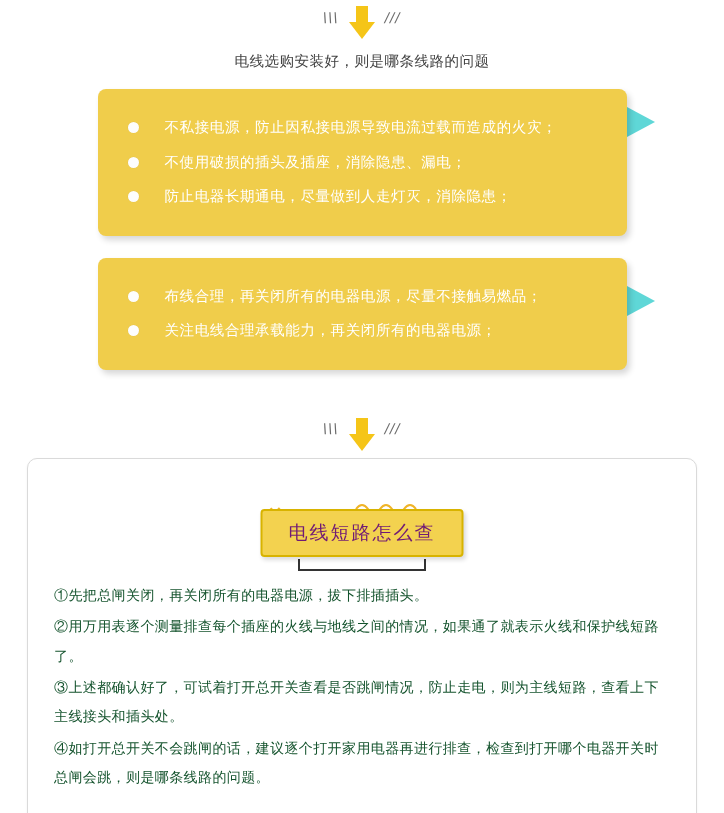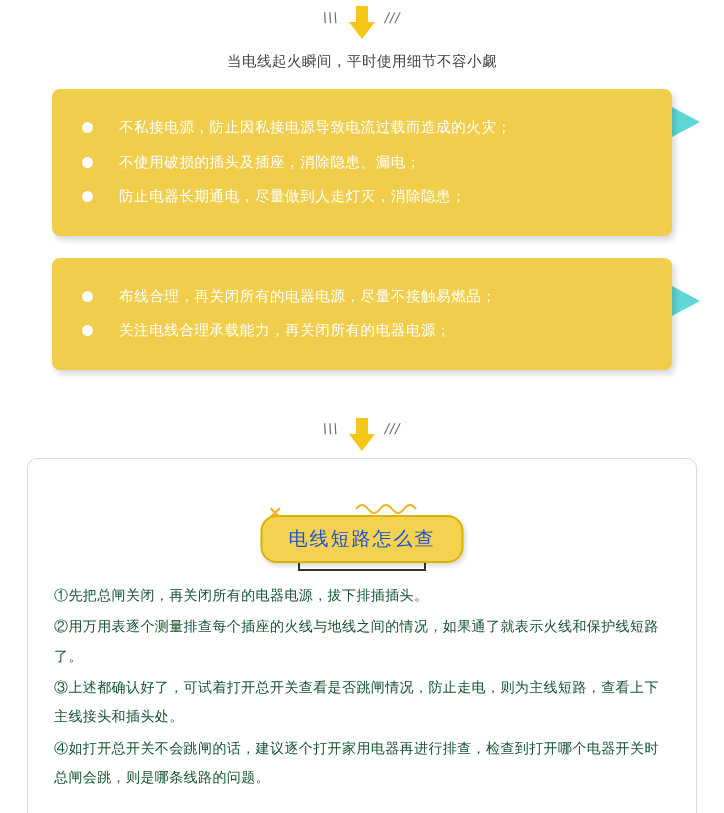--- a/index.html
+++ b/index.html
@@ -66,21 +66,21 @@
     font-size: 14.5px;
     color: #3f3f3f;
     margin: 6px 0 18px 0;
     letter-spacing: 0.5px;
   }
 
   
   .panel-wrap {
     position: relative;
     margin: 0 auto 22px auto;
-    width: 620px;
+    width: 529px;
   }
   .panel {
     background: #f0cd4b;
     border-radius: 8px;
     padding: 18px 26px 18px 30px;
     box-shadow: 3px 4px 6px rgba(0,0,0,0.16);
     position: relative;
     z-index: 2;
   }
   .panel-tab {
@@ -131,27 +131,27 @@
 
   
   .title-zone {
     position: relative;
     height: 92px;
   }
   .title-badge {
     position: absolute;
     left: 50%;
     transform: translateX(-50%);
-    top: 26px;
+    top: 20px;
     background: #f3d24f;
     border: 2px solid #d8b300;
-    border-radius: 16px;
+    border-radius: 4px;
     padding: 9px 26px;
     font-size: 19px;
-    color: #1d4ed8;
+    color: #701a75;
     letter-spacing: 2px;
     box-shadow: 2px 3px 4px rgba(0,0,0,0.14);
     z-index: 3;
   }
   .deco-x {
     position: absolute;
     left: 214px;
     top: 14px;
     font-size: 17px;
     color: #f0b429;
@@ -190,21 +190,21 @@
 
 <div class="arrow-row">
   <span class="tick-left">\\\</span>
   <span class="down-arrow">
     <span class="shaft"></span>
       <span class="head"></span>
   </span>
   <span class="tick-right">///</span>
 </div>
 
-<div class="caption">当电线起火瞬间，平时使用细节不容小觑</div>
+<div class="caption">电线选购安装好，则是哪条线路的问题</div>
 
 <div class="panel-wrap one">
   <span class="panel-tab"></span>
   <div class="panel">
     <div class="bullet-line">
       <span class="bullet-dot"></span>
       <span class="bullet-text">不私接电源，防止因私接电源导致电流过载而造成的火灾；</span>
     </div>
     <div class="bullet-line">
       <span class="bullet-dot"></span>

